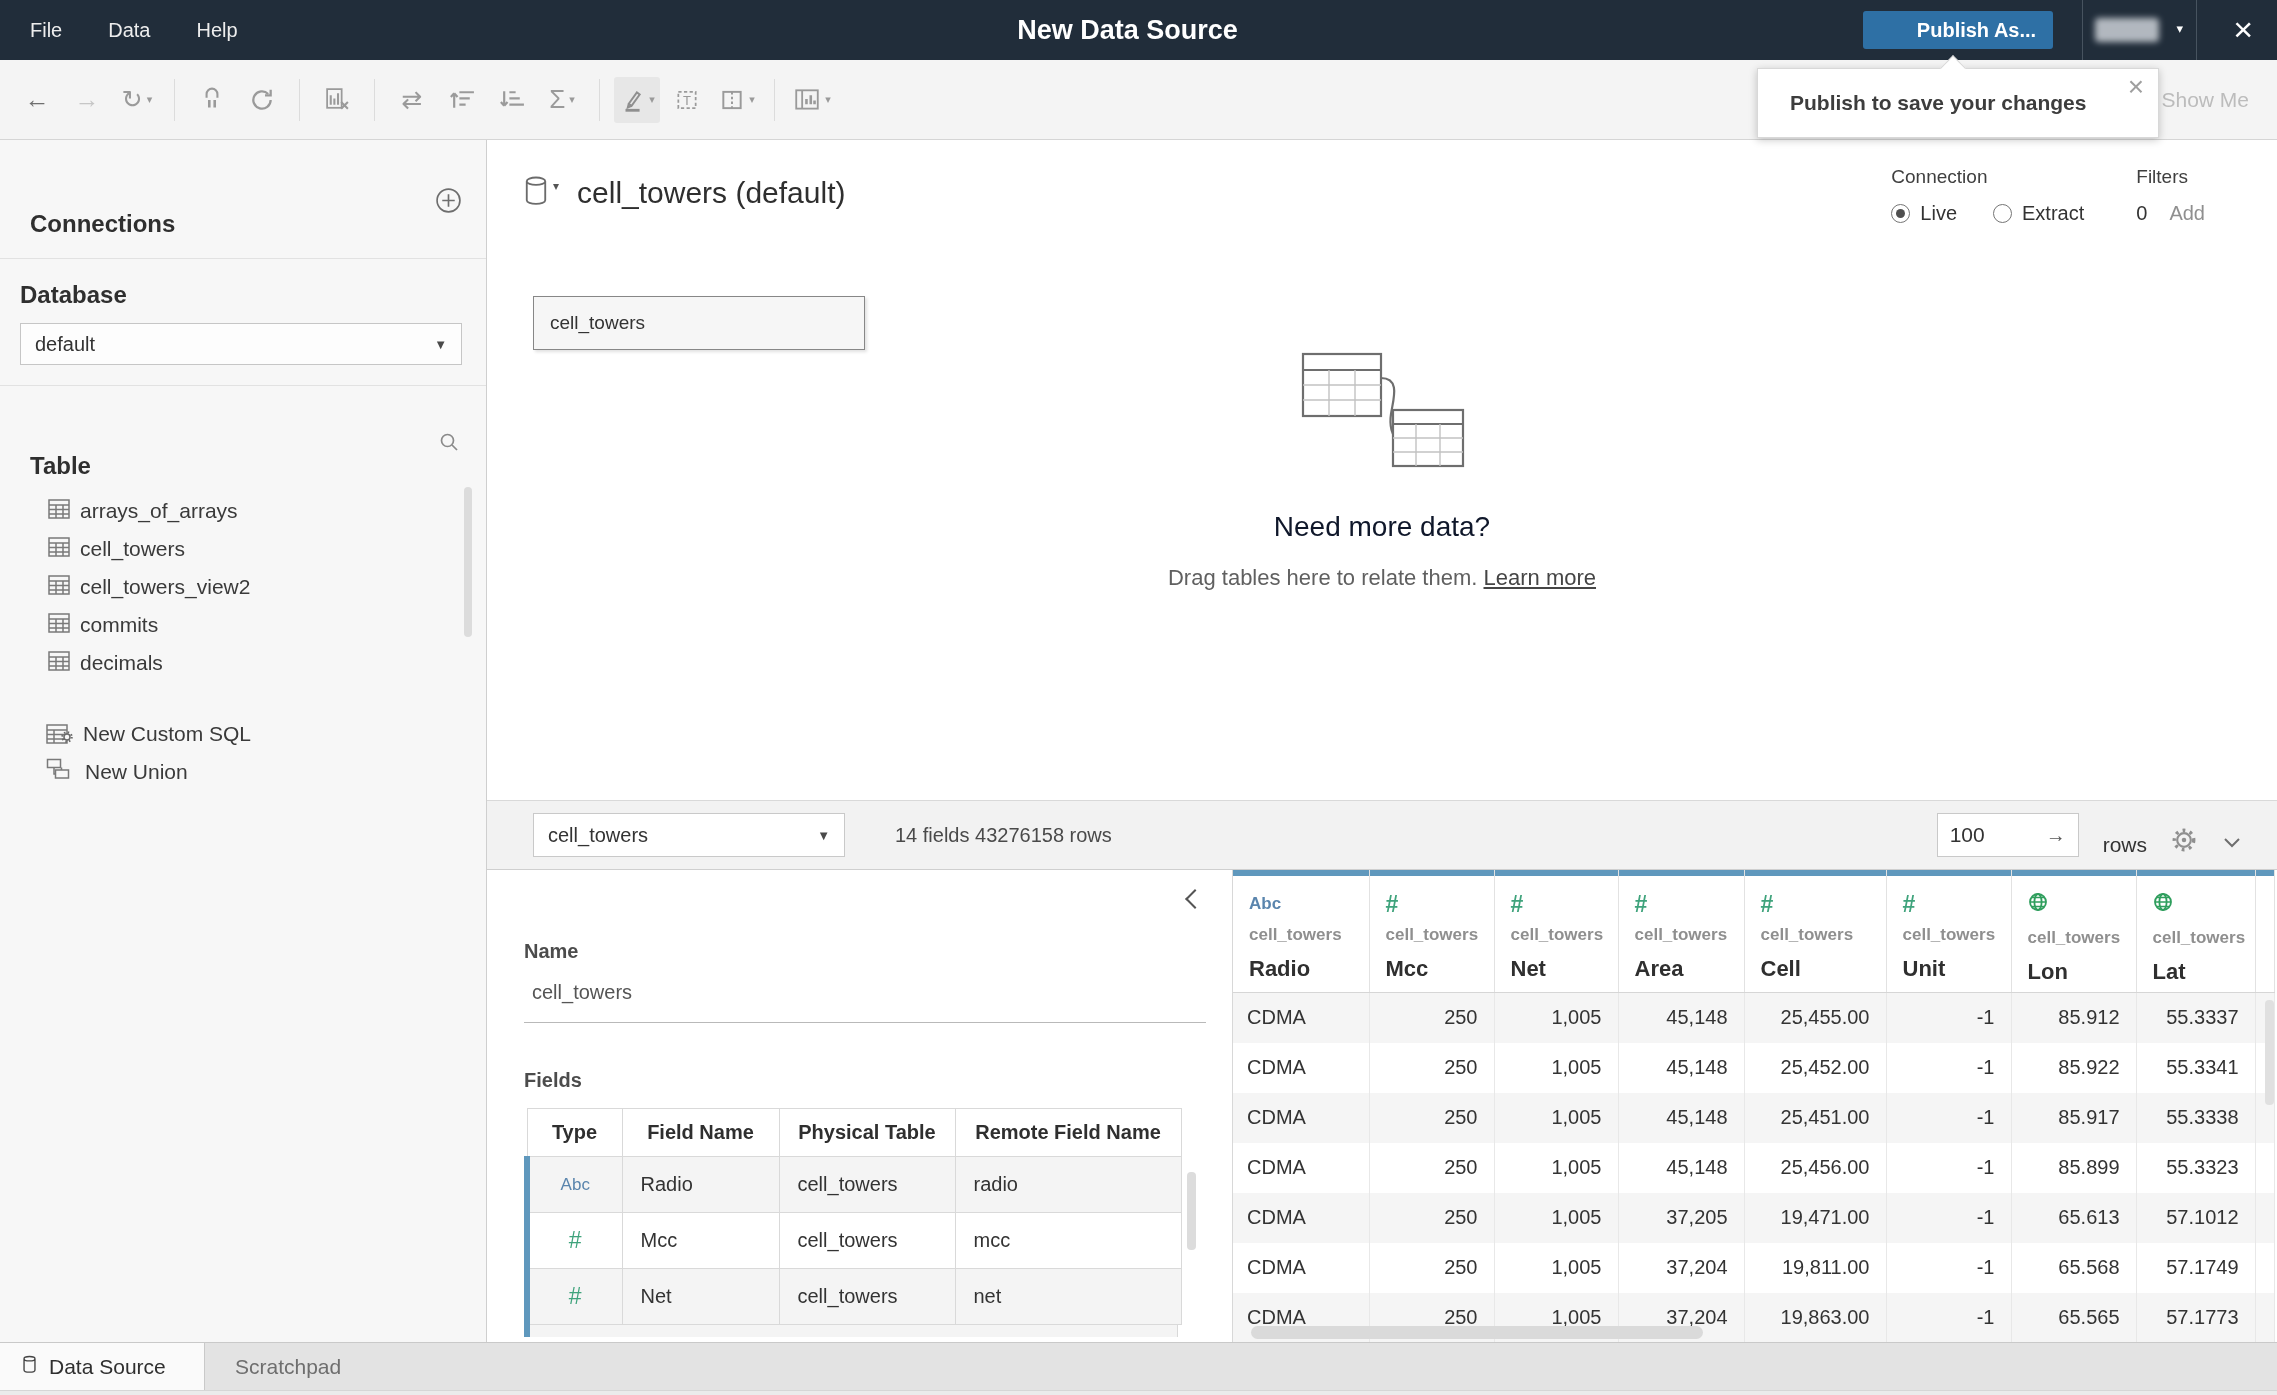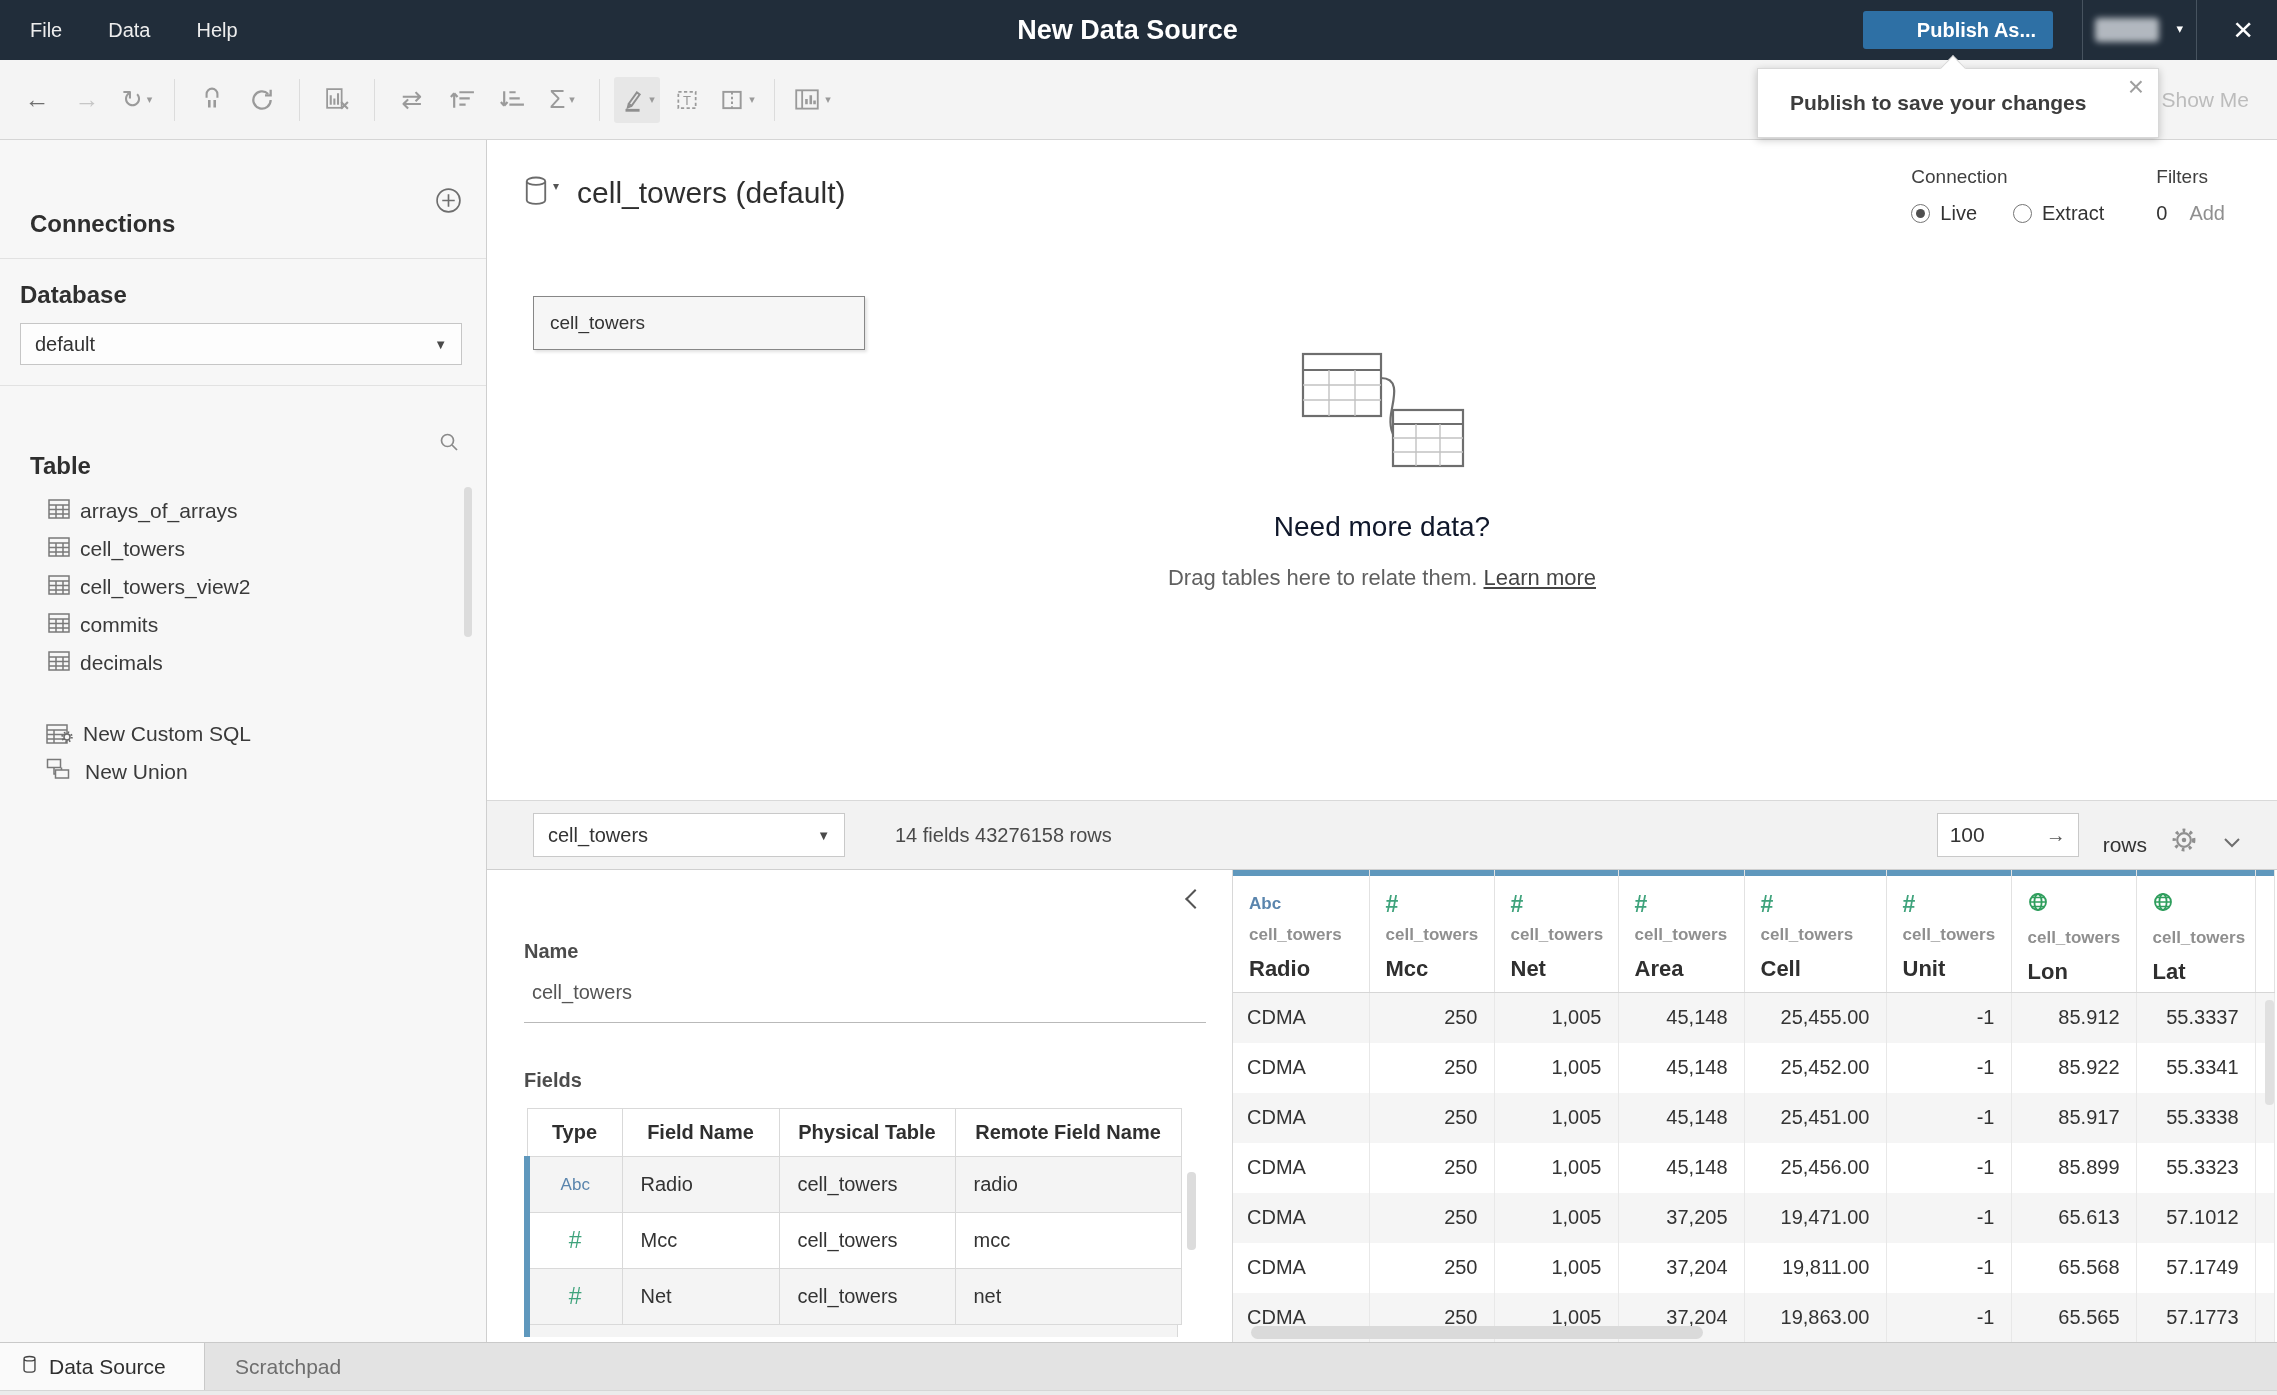--- a/index.html
+++ b/index.html
@@ -62,21 +62,21 @@
   .sb-scroll{position:absolute;right:14px;top:347px;width:8px;height:150px;background:#dcdcdc;border-radius:4px;}
   .sqlicon{position:relative;display:inline-flex;}
   .sqlicon .gearlet{position:absolute;right:-5px;bottom:-4px;}
 
   
   .main{flex:1;display:flex;flex-direction:column;min-width:0;}
   .canvas{position:relative;height:660px;background:#fff;}
   .ds-row{position:absolute;left:36px;top:36px;display:flex;align-items:center;}
   .ds-caret{font-size:12px;color:#555;margin:-14px 0 0 4px;}
   .ds-title{font-size:30px;color:#2f2f2f;margin-left:18px;font-weight:500;}
-  .cf{position:absolute;top:26px;right:52px;display:flex;gap:52px;}
+  .cf{position:absolute;top:26px;right:72px;display:flex;gap:52px;}
   .cf-label{font-size:19px;color:#3f3f3f;}
   .radios{display:flex;gap:36px;margin-top:14px;}
   .radio-row{display:flex;align-items:center;gap:10px;font-size:20px;color:#333;}
   .radio{width:19px;height:19px;border:1.5px solid #757575;border-radius:50%;
          display:inline-flex;align-items:center;justify-content:center;background:#fff;}
   .radio.checked::after{content:"";width:9px;height:9px;border-radius:50%;background:#4f4f4f;}
   .filt-row{display:flex;gap:22px;margin-top:14px;font-size:20px;}
   .filt-count{color:#333;} .filt-add{color:#8f8f8f;}
   .node-box{position:absolute;left:46px;top:156px;width:332px;height:54px;border:1.5px solid #878787;
             background:#f6f6f6;box-shadow:2px 2px 3px rgba(0,0,0,.12);

